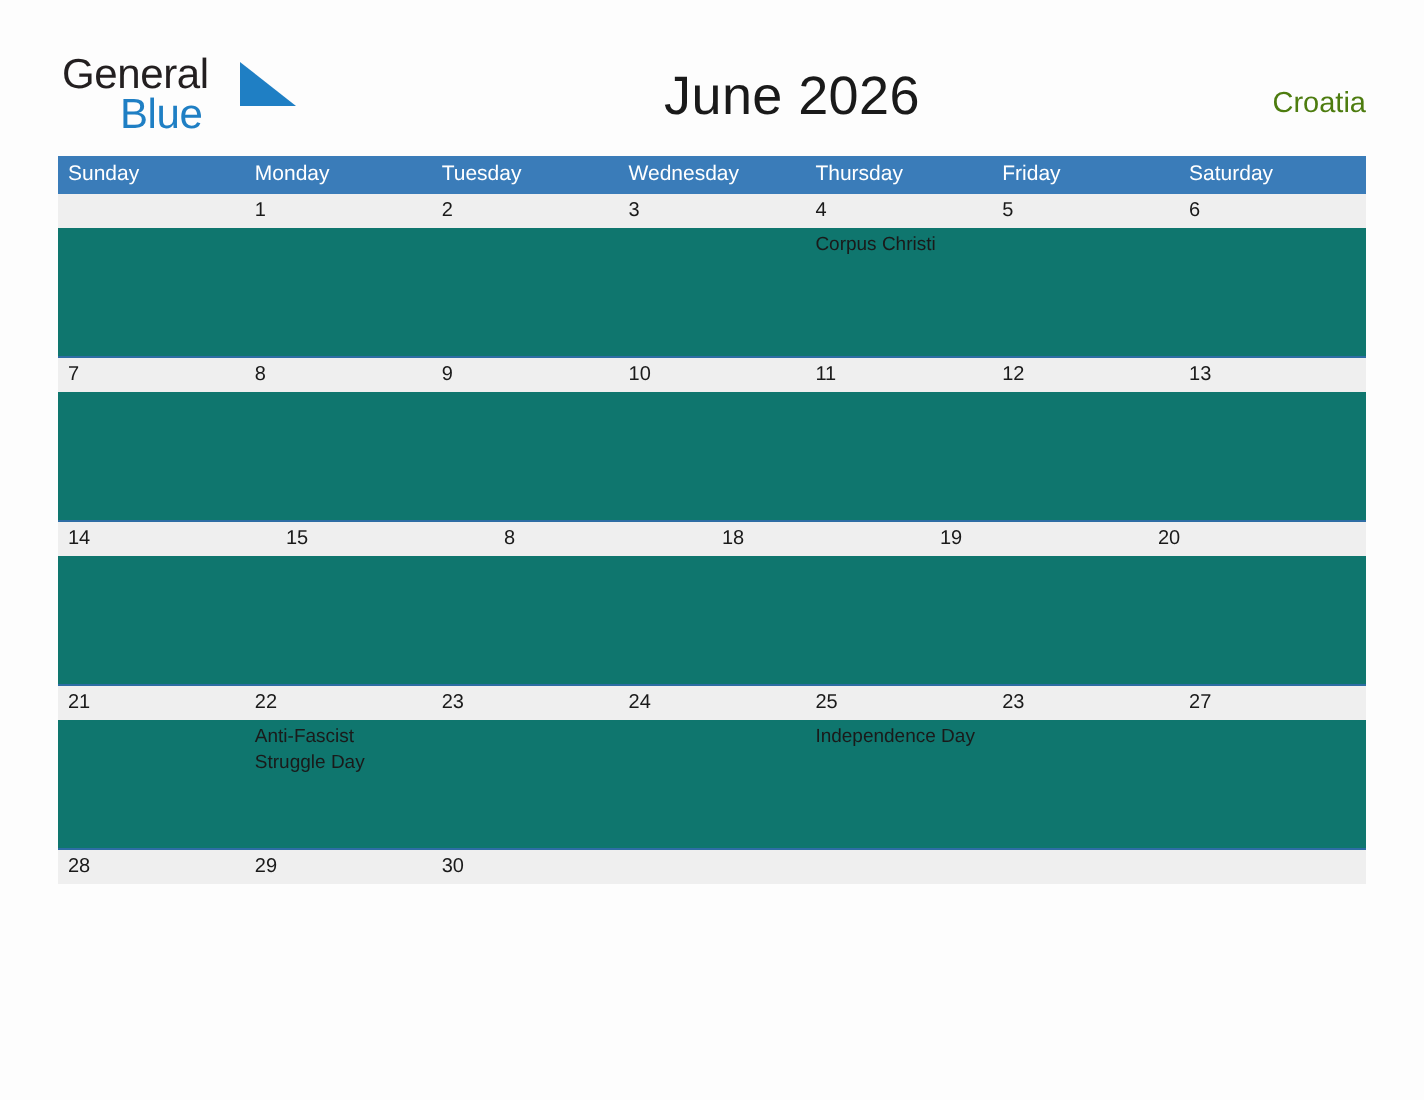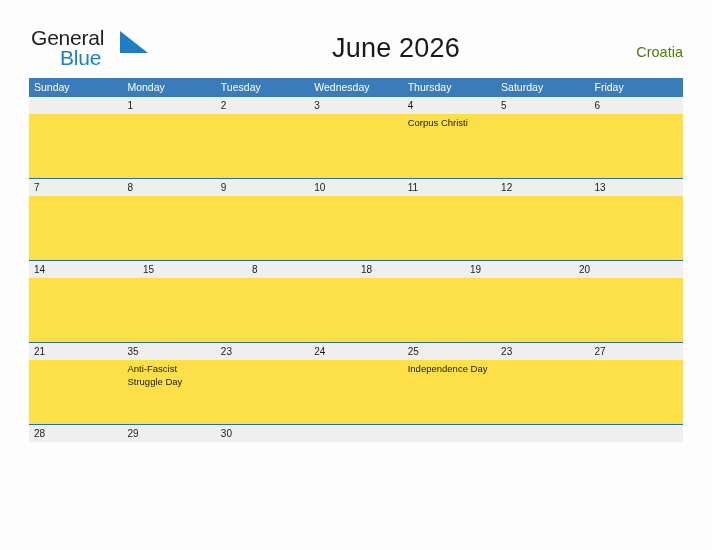--- a/index.html
+++ b/index.html
@@ -136,21 +136,21 @@
     color: #1a1a1a;
     line-height: 17px;
     white-space: nowrap;
     overflow: hidden;
   }
 
   .week-body {
     display: flex;
     width: 100%;
     height: 64px;
-    background: #fde047;
+    background: #0f766e;
   }
   .body-cell {
     flex: 1 1 0;
     box-sizing: border-box;
     padding: 3px 6px 0 5px;
     overflow: hidden;
   }
   .event {
     font-size: 9.5px;
     line-height: 12.5px;
@@ -181,22 +181,22 @@
   </div>
 
   <div class="calendar">
 
     <div class="cal-row head-row">
       <div class="head-cell">Sunday</div>
       <div class="head-cell">Monday</div>
       <div class="head-cell">Tuesday</div>
       <div class="head-cell">Wednesday</div>
       <div class="head-cell">Thursday</div>
+      <div class="head-cell">Friday</div>
       <div class="head-cell">Saturday</div>
-      <div class="head-cell">Friday</div>
     </div>
 
     <div class="week">
       <div class="cal-row week-dates first">
         <div class="date-cell"></div>
         <div class="date-cell">1</div>
         <div class="date-cell">2</div>
         <div class="date-cell">3</div>
         <div class="date-cell">4</div>
         <div class="date-cell">5</div>
@@ -292,21 +292,21 @@
           </div>
         <div class="body-cell">
             <div class="event"></div>
           </div>
       </div>
     </div>
 
     <div class="week">
       <div class="cal-row week-dates">
         <div class="date-cell">21</div>
-        <div class="date-cell">35</div>
+        <div class="date-cell">22</div>
         <div class="date-cell">23</div>
         <div class="date-cell">24</div>
         <div class="date-cell">25</div>
         <div class="date-cell">23</div>
         <div class="date-cell">27</div>
       </div>
       <div class="cal-row week-body">
         <div class="body-cell">
             <div class="event"></div>
           </div>

